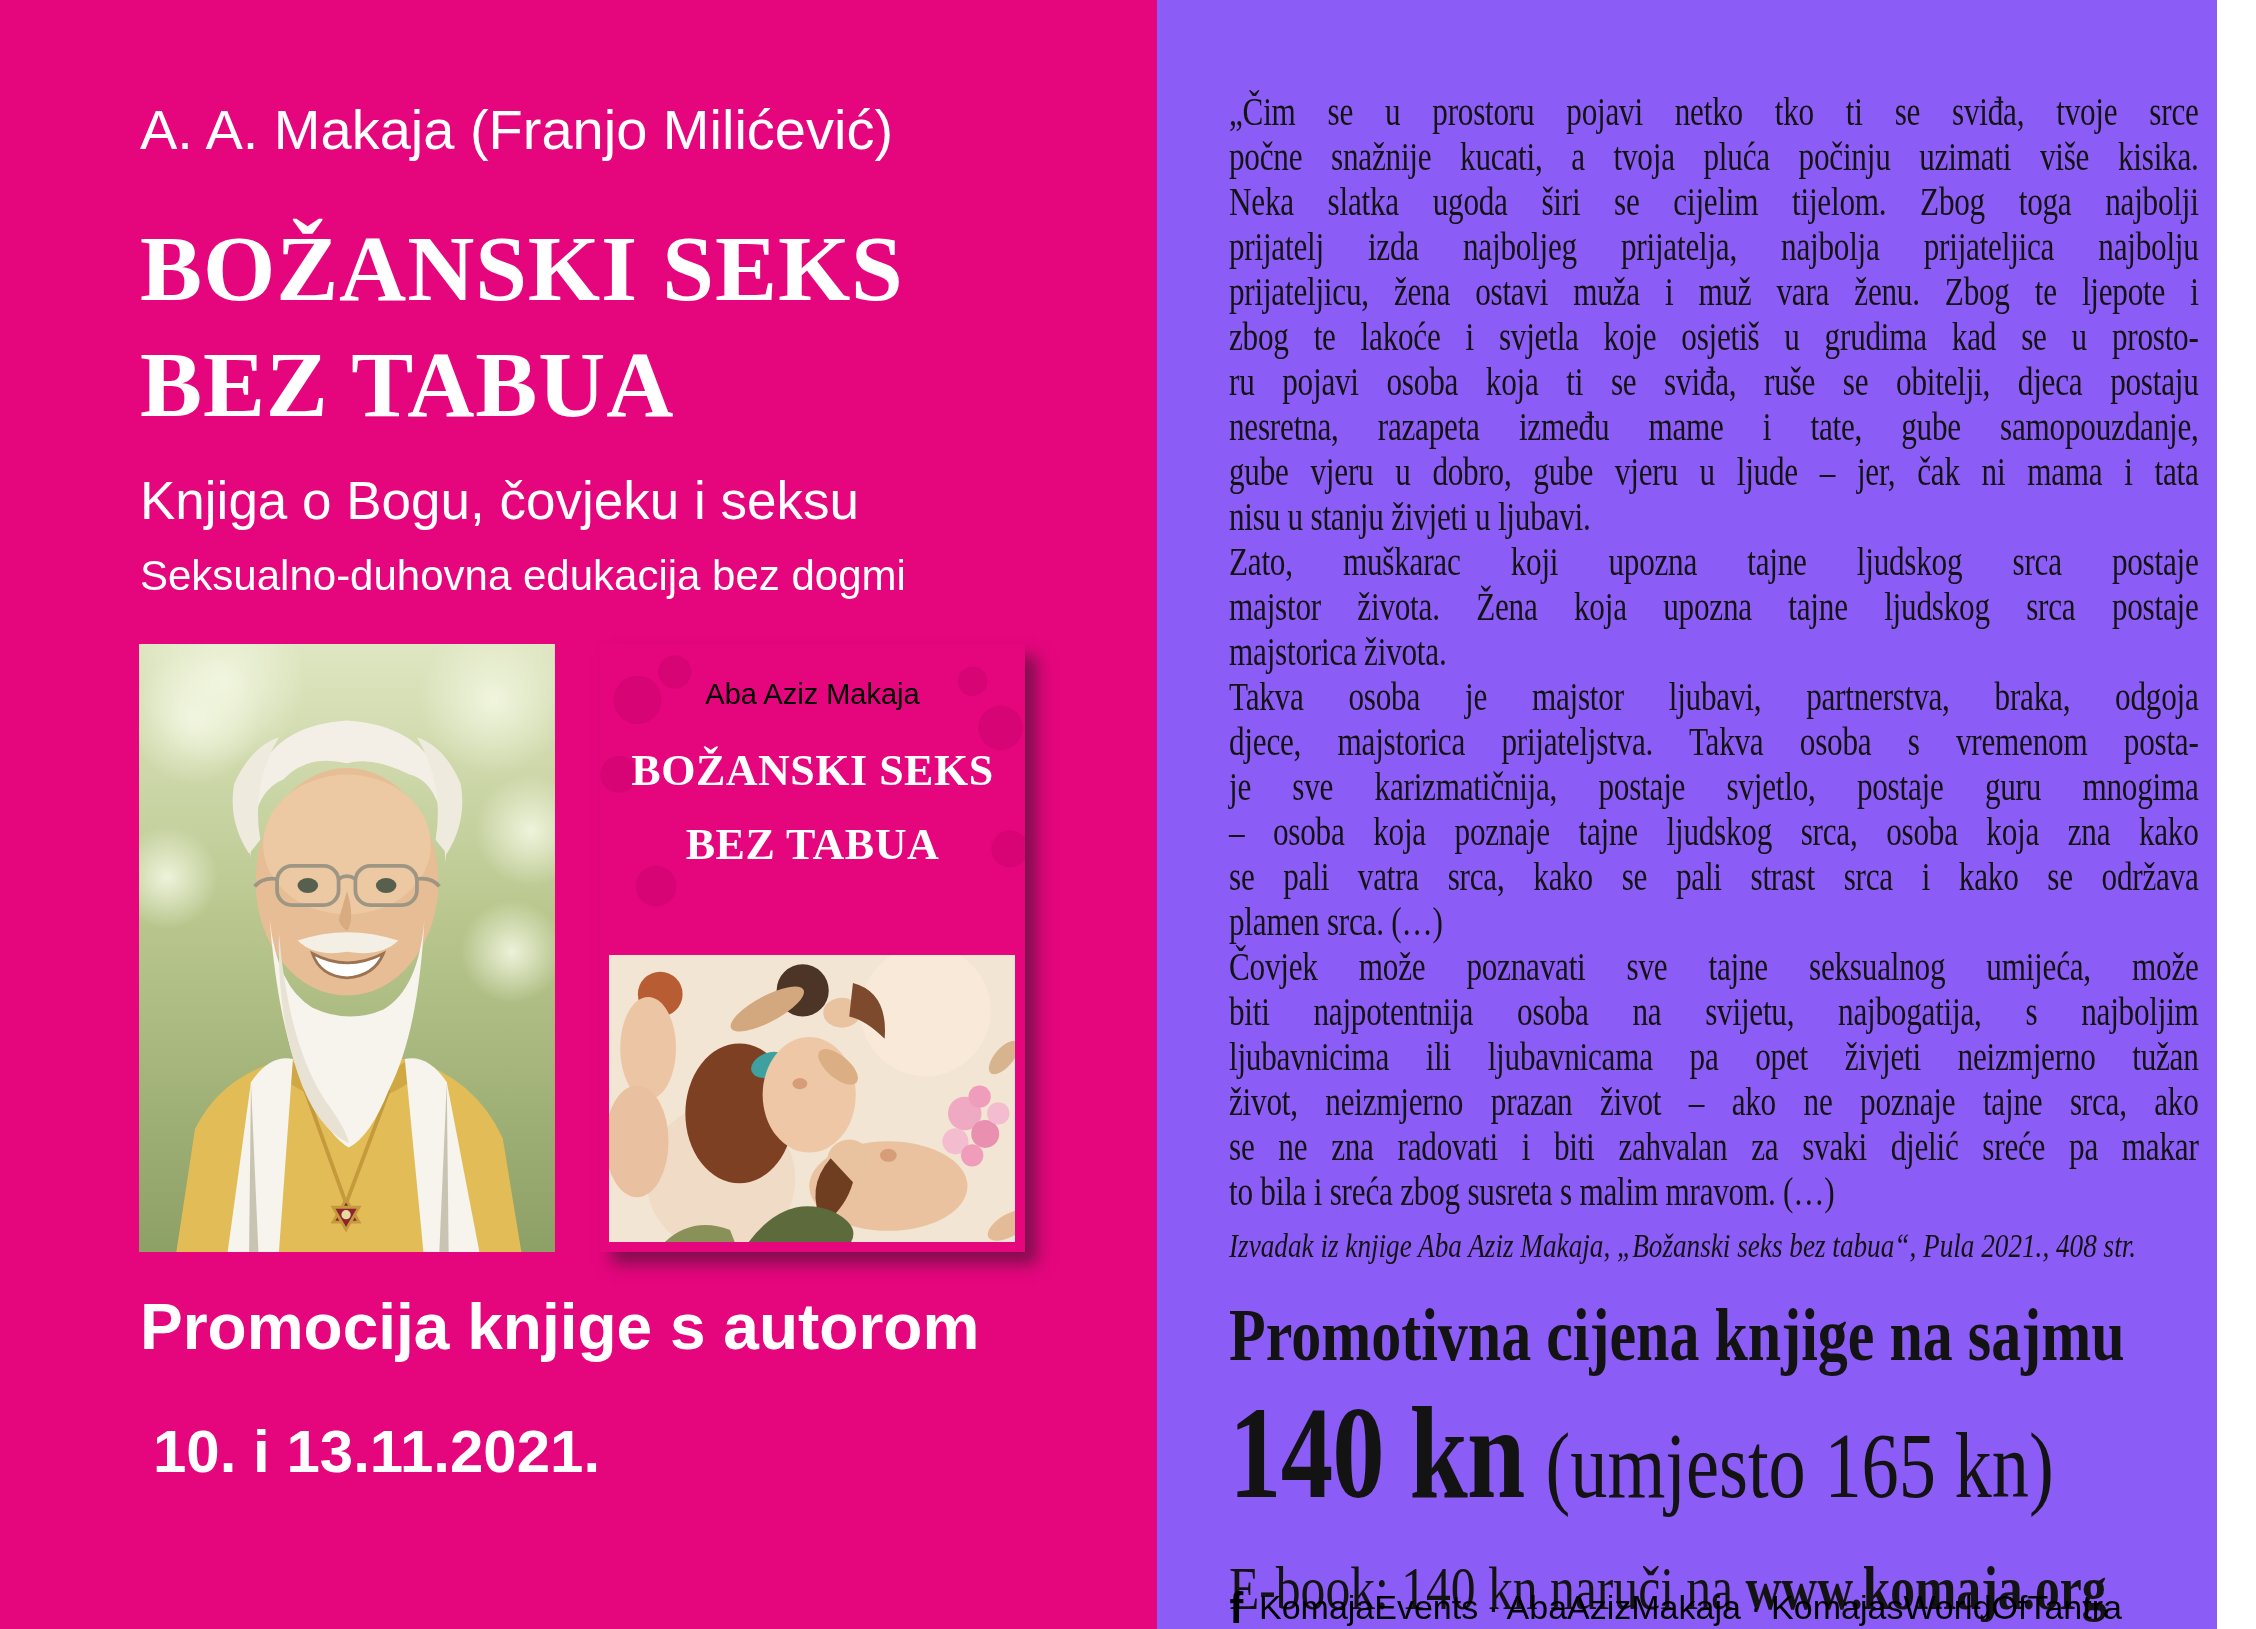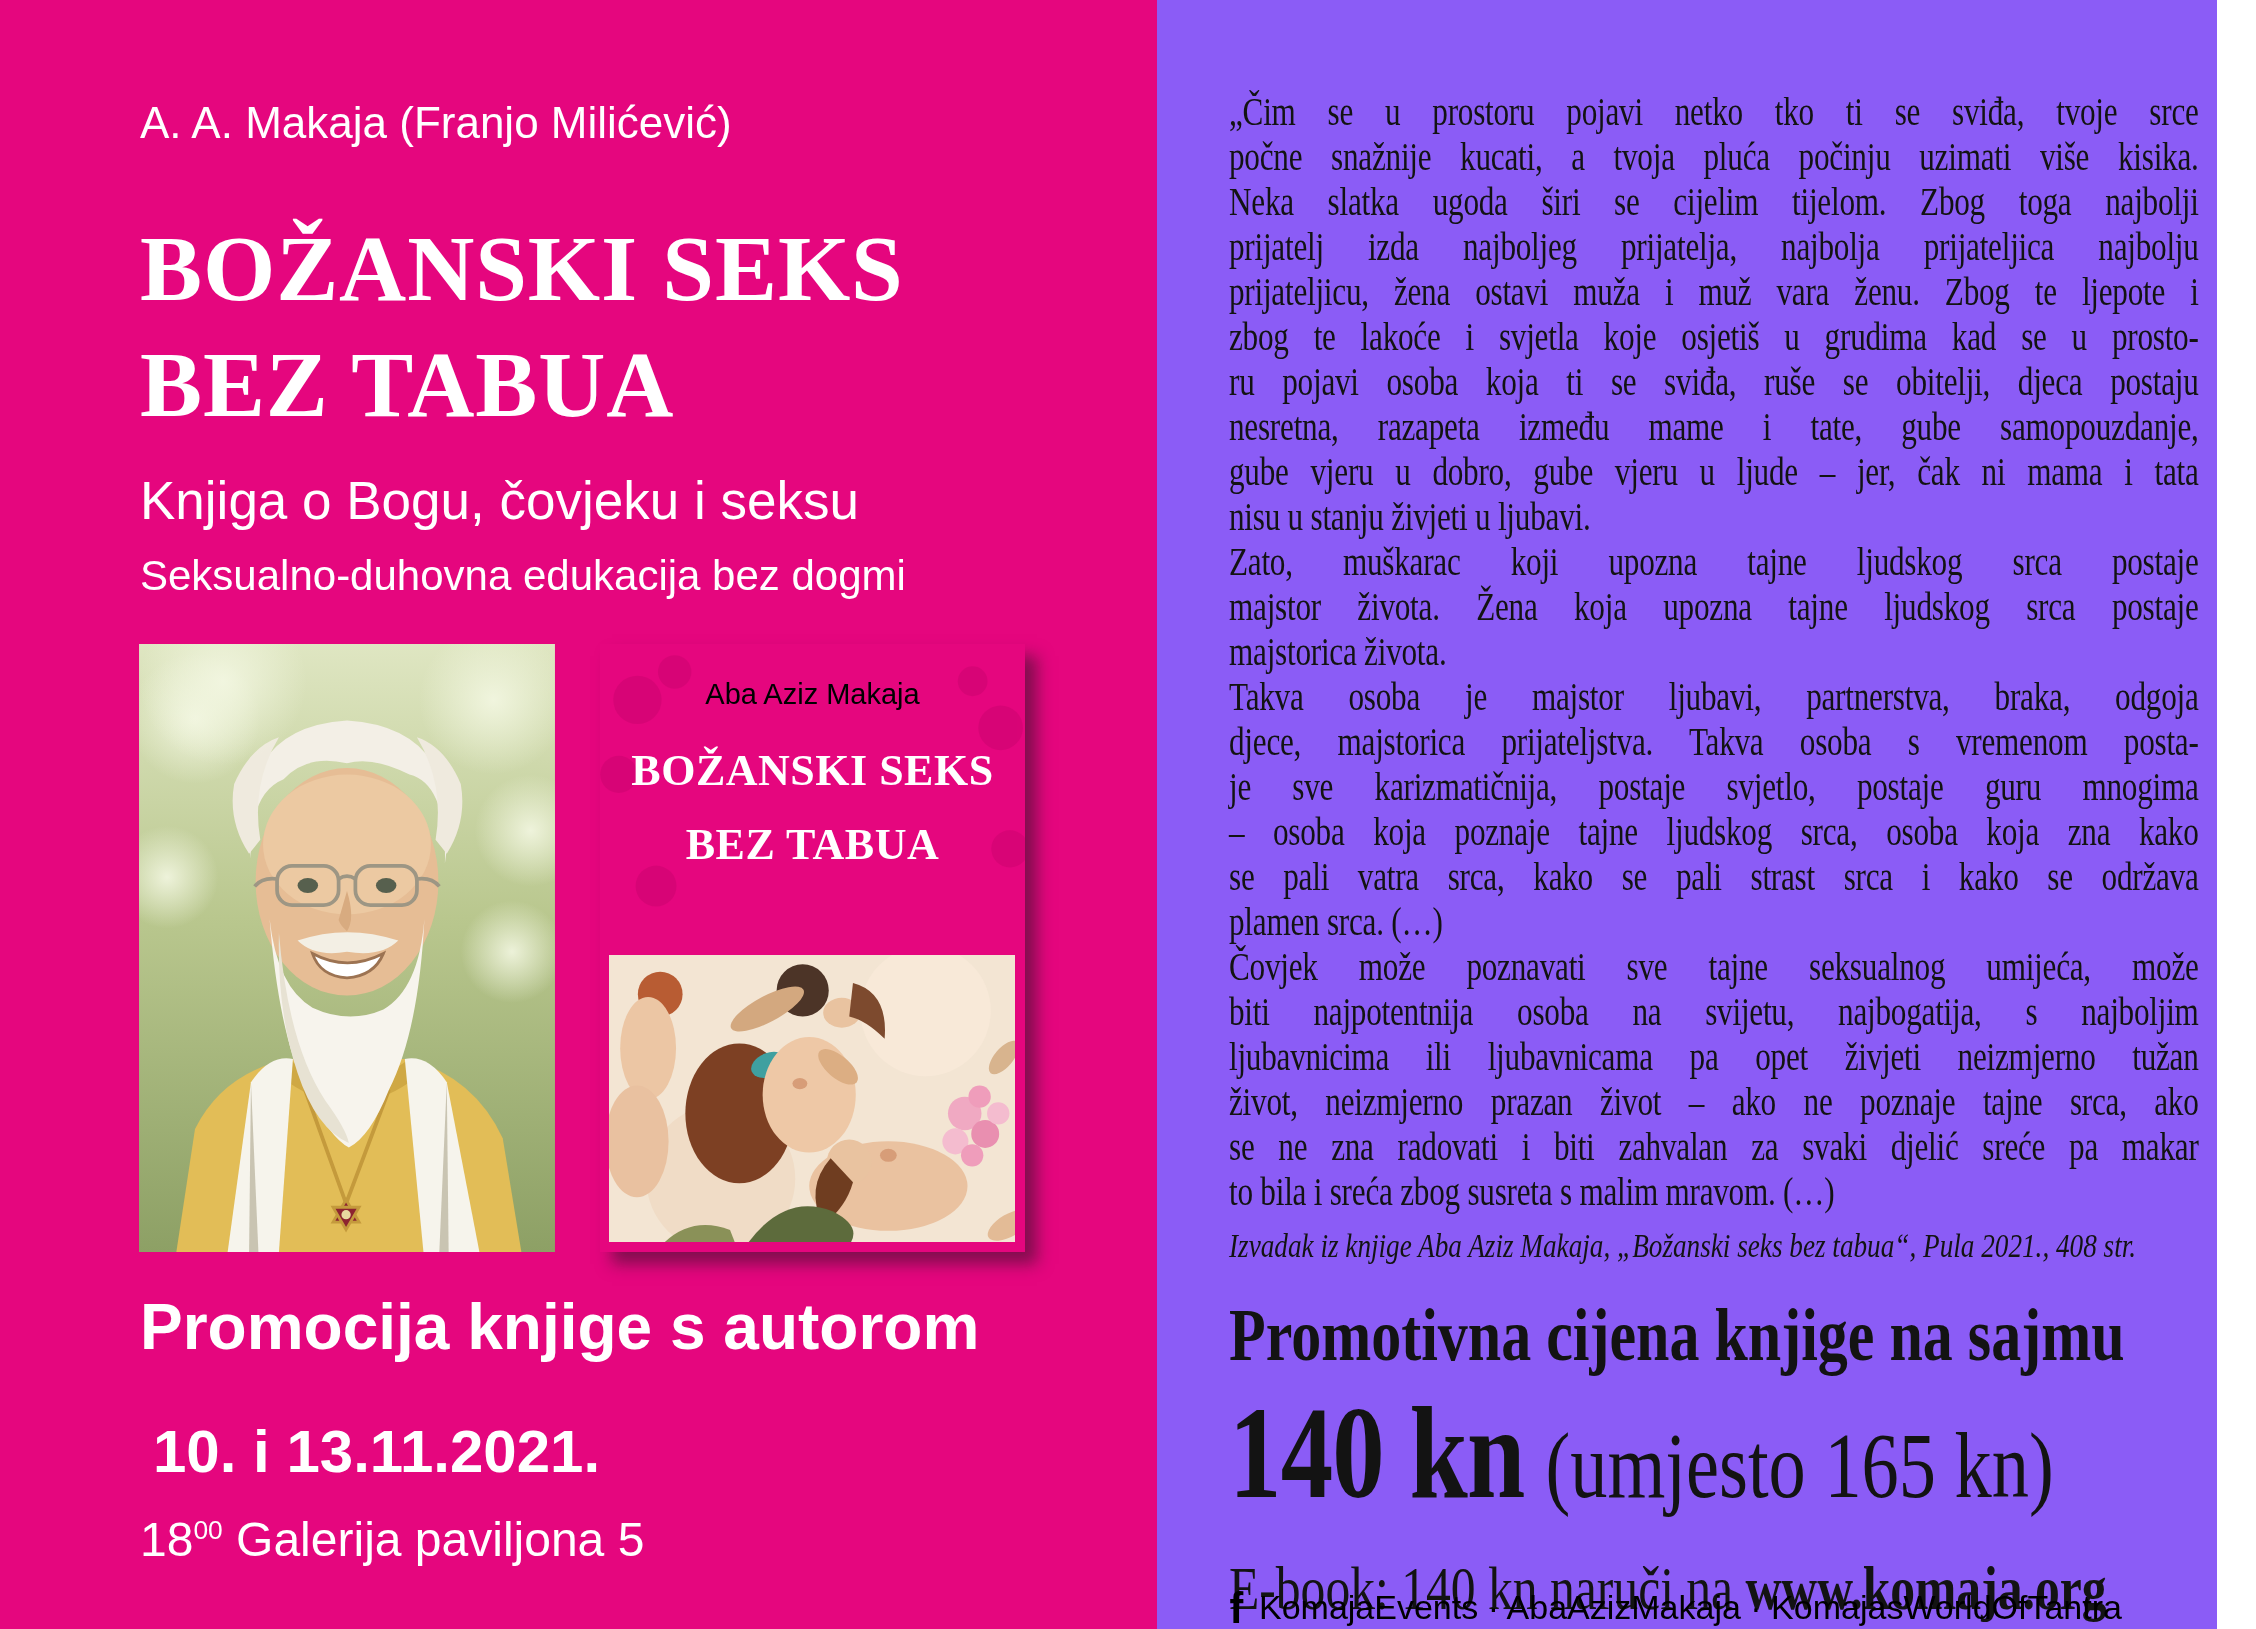--- a/index.html
+++ b/index.html
@@ -9,21 +9,21 @@
   html,body{margin:0;padding:0;background:#ffffff;}
   #page{
     position:relative;width:2257px;height:1630px;background:#ffffff;overflow:hidden;
     font-family:"Liberation Serif", serif;color:var(--ink);
   }
   
   #left-panel{
     position:absolute;left:0;top:0;width:1157px;height:1630px;background:var(--magenta);
   }
   .lp-text{color:#ffffff;position:absolute;left:140px;white-space:nowrap;}
-  #author-line{top:99px;font-family:"Liberation Sans",sans-serif;font-size:44px;line-height:1.1;}
+  #author-line{top:99px;font-family:"Liberation Sans",sans-serif;font-size:56px;line-height:1.1;}
   #book-title{top:211px;font-size:93px;line-height:116px;font-weight:bold;letter-spacing:0.9px;}
   #subtitle-primary{top:470px;font-family:"Liberation Sans",sans-serif;font-size:53px;}
   #subtitle-secondary{top:552px;font-family:"Liberation Sans",sans-serif;font-size:42px;}
   #promo-heading{top:1290px;font-family:"Liberation Sans",sans-serif;font-size:64px;font-weight:bold;}
   #event-date{top:1417px;font-family:"Liberation Sans",sans-serif;font-size:60px;font-weight:bold;margin-left:13px;}
   #event-time{top:1512px;font-family:"Liberation Sans",sans-serif;font-size:48px;}
   #event-time sup{font-size:55%;vertical-align:super;}
   #event-location{top:1575px;font-family:"Liberation Sans",sans-serif;font-size:48px;}
 
   
@@ -203,23 +203,20 @@
 
         <path d="M150 308 Q190 255 240 275 Q270 290 260 308 Z" fill="#5d6b3c"></path>
         <path d="M60 308 Q90 280 130 295 L135 308 Z" fill="#8a9158"></path>
       </svg>
     </div>
 
     <div id="promo-heading" class="lp-text">Promocija knjige s autorom</div>
 
     <div id="event-date" class="lp-text">10. i 13.11.2021.</div>
 
-    <div id="event-time" class="lp-text">
-      <span>18</span><sup>00</sup><span> Galerija paviljona 5</span>
-    </div>
 
   </div>
 
   <div id="right-panel">
     <div id="right-content">
 
       <div id="excerpt-text">
           <div class="bline">„Čim se u prostoru pojavi netko tko ti se sviđa, tvoje srce</div>
           <div class="bline">počne snažnije kucati, a tvoja pluća počinju uzimati više kisika.</div>
           <div class="bline">Neka slatka ugoda širi se cijelim tijelom. Zbog toga najbolji</div>

